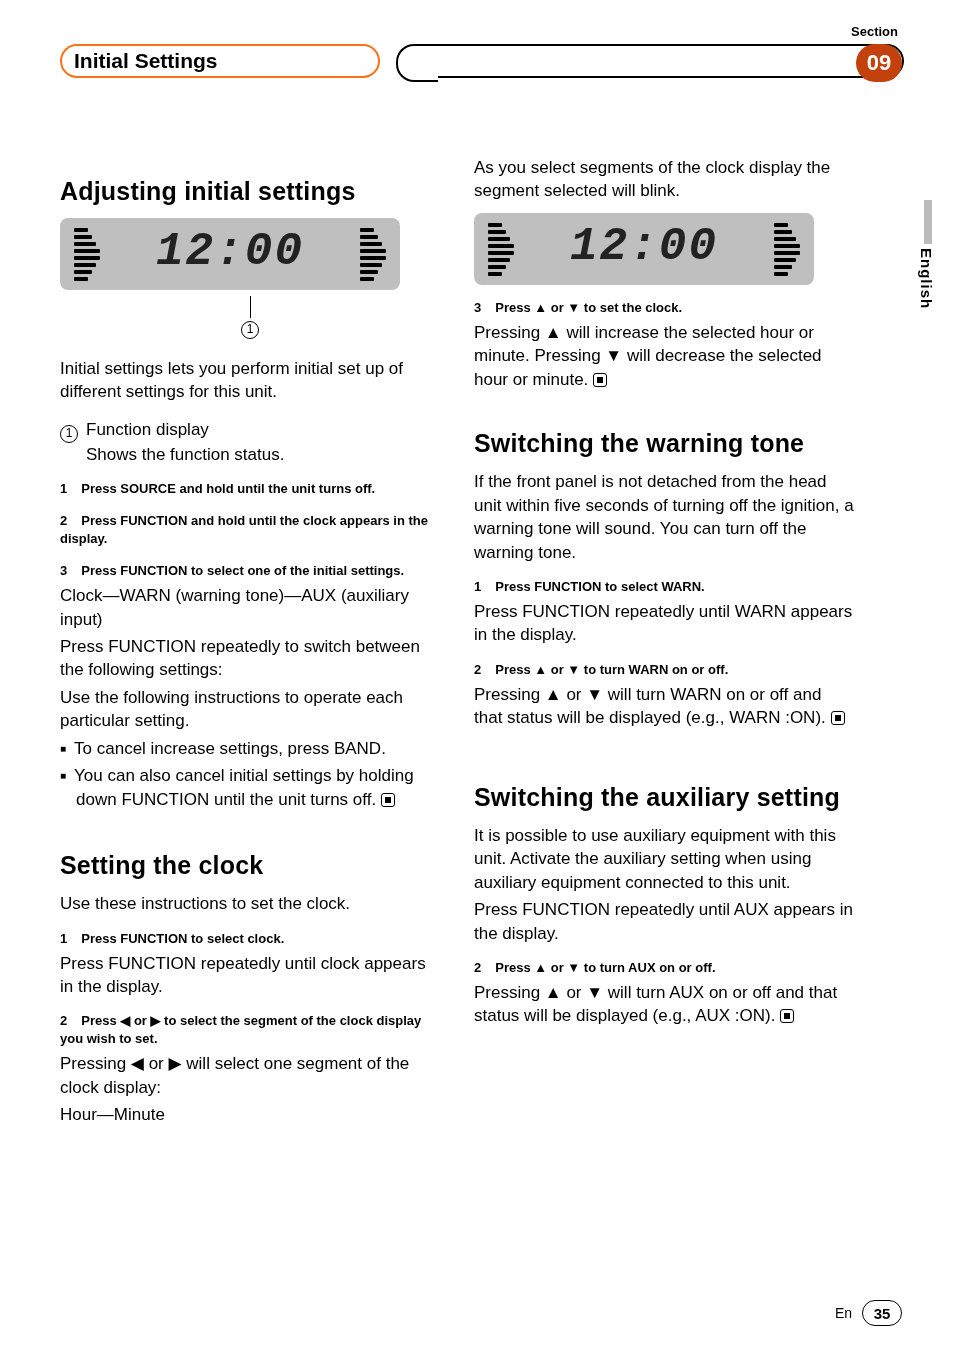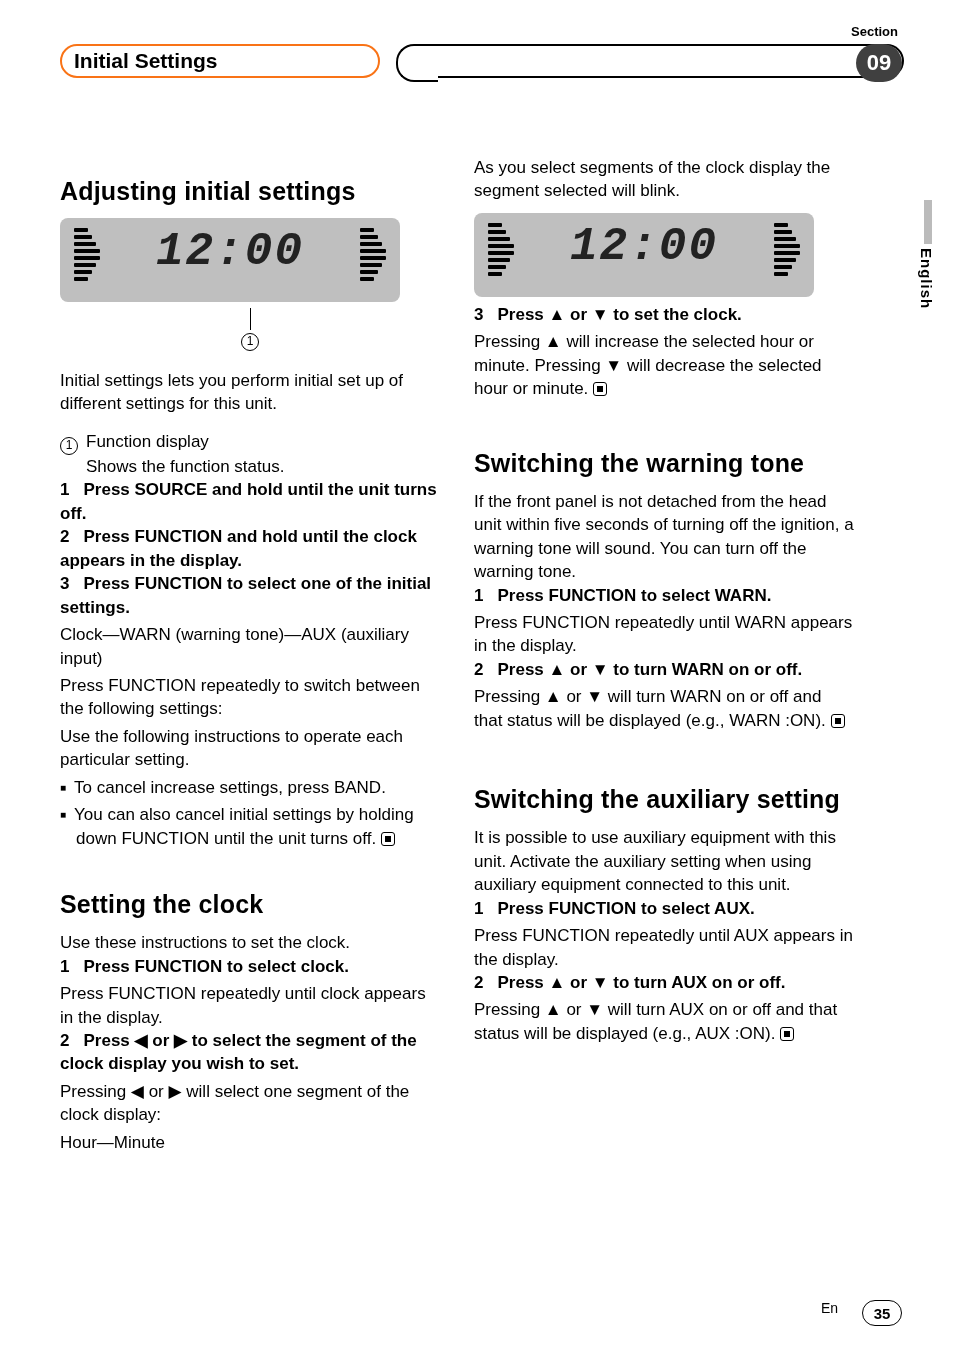--- a/index.html
+++ b/index.html
@@ -5,54 +5,54 @@
   * { box-sizing: border-box; margin: 0; padding: 0; }
   html, body { width: 954px; height: 1352px; background: #fff; font-family: Arial, Helvetica, sans-serif; color: #000; }
   .page { position: relative; width: 954px; height: 1352px; padding: 40px 50px 32px 60px; }
   
   .hdr { position: relative; height: 60px; }
   .sec-label { position: absolute; right: 6px; top: -16px; font-size: 13px; font-weight: bold; }
   .title-pill { position: absolute; left: 0; top: 4px; width: 320px; height: 34px; border: 2px solid #f97316; border-radius: 18px; display:flex; align-items:center; padding-left:12px;}
   .title-pill span { font-size: 21px; font-weight: 800; }
   .right-pill { position: absolute; left: 356px; top: 4px; right: 0; height: 34px; border: 2px solid #000; border-left: none; border-top-right-radius: 18px; border-bottom-right-radius: 18px; border-top-left-radius: 18px; border-bottom-left-radius: 18px; }
   .right-pill::before { content:''; position:absolute; left:-20px; top:-2px; width:40px; height:34px; background:#fff; border-left:2px solid #000; border-top:2px solid #000; border-bottom:2px solid #000; border-radius: 18px 0 0 18px; }
-  .badge { position: absolute; right: 0; top: -2px; width: 46px; height: 38px; background:#404040; color:#fff; border-radius: 20px; display:flex; align-items:center; justify-content:center; font-size:22px; font-weight:900; }
+  .badge { position: absolute; right: 0; top: -2px; width: 46px; height: 38px; background:#c2410c; color:#fff; border-radius: 20px; display:flex; align-items:center; justify-content:center; font-size:22px; font-weight:900; }
   
   .cols { display:flex; gap: 34px; margin-top: 56px; }
   .col { width: 380px; }
   .col-right { width: 380px; }
   h1 { font-size: 25px; font-weight: 900; margin-bottom: 12px; letter-spacing:0.2px;margin-top:21px;}
   p, .body { font-size: 17px; line-height: 1.38; }
-  .step { font-size: 17px; line-height: 1.38; }
+  .step { font-size: 13px; line-height: 1.38; margin-top: 14px; }
   .step .num { font-weight: bold; margin-right: 14px;}
   .step .lead { font-weight: bold; }
   .note-mark { display:inline-block; width:14px; height:14px; border:1.5px solid #000; border-radius:3px; vertical-align: -2px; position:relative;}
   .note-mark::after{content:''; position:absolute; left:3px; top:3px; width:6px; height:6px; background:#000;}
   .bullet { font-size:17px; line-height:1.38; text-indent:-16px; padding-left:16px; }
   .bullet::before{ content:'\25A0'; font-size:10px; margin-right:8px; position:relative; top:-2px;}
   .circ-1 { display:inline-block; width:18px; height:18px; border:1.5px solid #000; border-radius:50%; text-align:center; line-height:15px; font-size:12px; vertical-align:-2px; margin-right:8px;}
   
   .lcd-wrap{ text-align:center;}
-  .lcd { display:block; width: 340px; height: 84px; background:#bfbfbf; border-radius:8px; position:relative; margin: 6px 0 6px 0;}
+  .lcd { display:block; width: 340px; height: 72px; background:#bfbfbf; border-radius:8px; position:relative; margin: 6px 0 6px 0;}
   .lcd .bars { position:absolute; top:10px; width:26px; height:52px; }
   .lcd .bars.left{ left:14px;} .lcd .bars.right{ right:14px;}
   .lcd .bars span{ display:block; height:4px; background:#000; margin-bottom:3px; border-radius:1px;}
   .lcd .bars span:nth-child(1){width:55%} .lcd .bars span:nth-child(2){width:70%} .lcd .bars span:nth-child(3){width:85%}
   .lcd .bars span:nth-child(4){width:100%} .lcd .bars span:nth-child(5){width:100%} .lcd .bars span:nth-child(6){width:85%}
   .lcd .bars span:nth-child(7){width:70%} .lcd .bars span:nth-child(8){width:55%}
   .lcd .digits{ position:absolute; left:0; right:0; top:8px; text-align:center; font-family:"Courier New",monospace; font-size:46px; font-weight:bold; font-style:italic; letter-spacing:2px; color:#222;}
   .lcd-callout{ text-align:center; margin-top:2px;}
   .lcd-callout .line{ display:inline-block; width:1px; height:22px; background:#000;}
   .lcd-callout .circ-1{ display:block; margin: -1px auto 0 auto;}
   
   .lang-tab{position:absolute; right:18px; top:200px; width:20px;}
   .lang-tab .bar{width:8px; height:44px; background:#bbb; margin-left:8px; margin-bottom:4px;}
   .lang-tab .txt{writing-mode:vertical-rl; font-size:15px; font-weight:bold; letter-spacing:1px; margin-left:2px;}
   
-  .footer{position:absolute; bottom:26px; right:52px; display:flex; align-items:flex-start; gap:24px; font-size:14px;}
+  .footer{position:absolute; bottom:26px; right:52px; display:flex; align-items:center; gap:10px; font-size:14px;}
   .footer .pg{display:inline-flex; width:40px; height:26px; border:1.6px solid #000; border-radius:14px; align-items:center; justify-content:center; font-weight:bold; font-size:15px;}
   .tight{margin-top:4px;}
   b{font-weight:normal;}
 </style>
 </head>
 <body>
 
 <div class="page">
   <div class="hdr">
     <div class="sec-label">Section</div>
@@ -156,33 +156,32 @@
             <span></span>
             <span></span>
             <span></span>
             <span></span>
           </div>
       </div>
 
       <p class="step"><span class="num">3</span><span class="lead">Press ▲ or ▼ to set the clock.</span></p>
       <p class="body tight"><span>Pressing ▲ will increase the selected hour or minute. Pressing ▼ will decrease the selected hour or minute.</span> <span class="note-mark"></span></p>
 
-      <h1 style="margin-top:48px;">Switching the warning tone</h1>
+      <h1 style="margin-top:38px;">Switching the warning tone</h1>
       <p class="body">If the front panel is not detached from the head unit within five seconds of turning off the ignition, a warning tone will sound. You can turn off the warning tone.</p>
 
       <p class="step"><span class="num">1</span><span class="lead">Press FUNCTION to select WARN.</span></p>
       <p class="body tight"><span>Press </span><b>FUNCTION</b><span> repeatedly until </span><b>WARN</b><span> appears in the display.</span></p>
 
       <p class="step"><span class="num">2</span><span class="lead">Press ▲ or ▼ to turn WARN on or off.</span></p>
       <p class="body tight"><span>Pressing ▲ or ▼ will turn </span><b>WARN</b><span> on or off and that status will be displayed (e.g., </span><b>WARN :ON</b><span>).</span> <span class="note-mark"></span></p>
 
       <h1 style="margin-top:53px;">Switching the auxiliary setting</h1>
       <p class="body">It is possible to use auxiliary equipment with this unit. Activate the auxiliary setting when using auxiliary equipment connected to this unit.</p>
 
-      <p class="step"><span class="num">1</span><span class="lead">Press FUNCTION to select AUX.</span></p>
       <p class="body tight"><span>Press </span><b>FUNCTION</b><span> repeatedly until </span><b>AUX</b><span> appears in the display.</span></p>
 
       <p class="step"><span class="num">2</span><span class="lead">Press ▲ or ▼ to turn AUX on or off.</span></p>
       <p class="body tight"><span>Pressing ▲ or ▼ will turn </span><b>AUX</b><span> on or off and that status will be displayed (e.g., </span><b>AUX :ON</b><span>).</span> <span class="note-mark"></span></p>
     </div>
   </div>
 
   <div class="footer">
     <span>En</span>
     <span class="pg">35</span>

